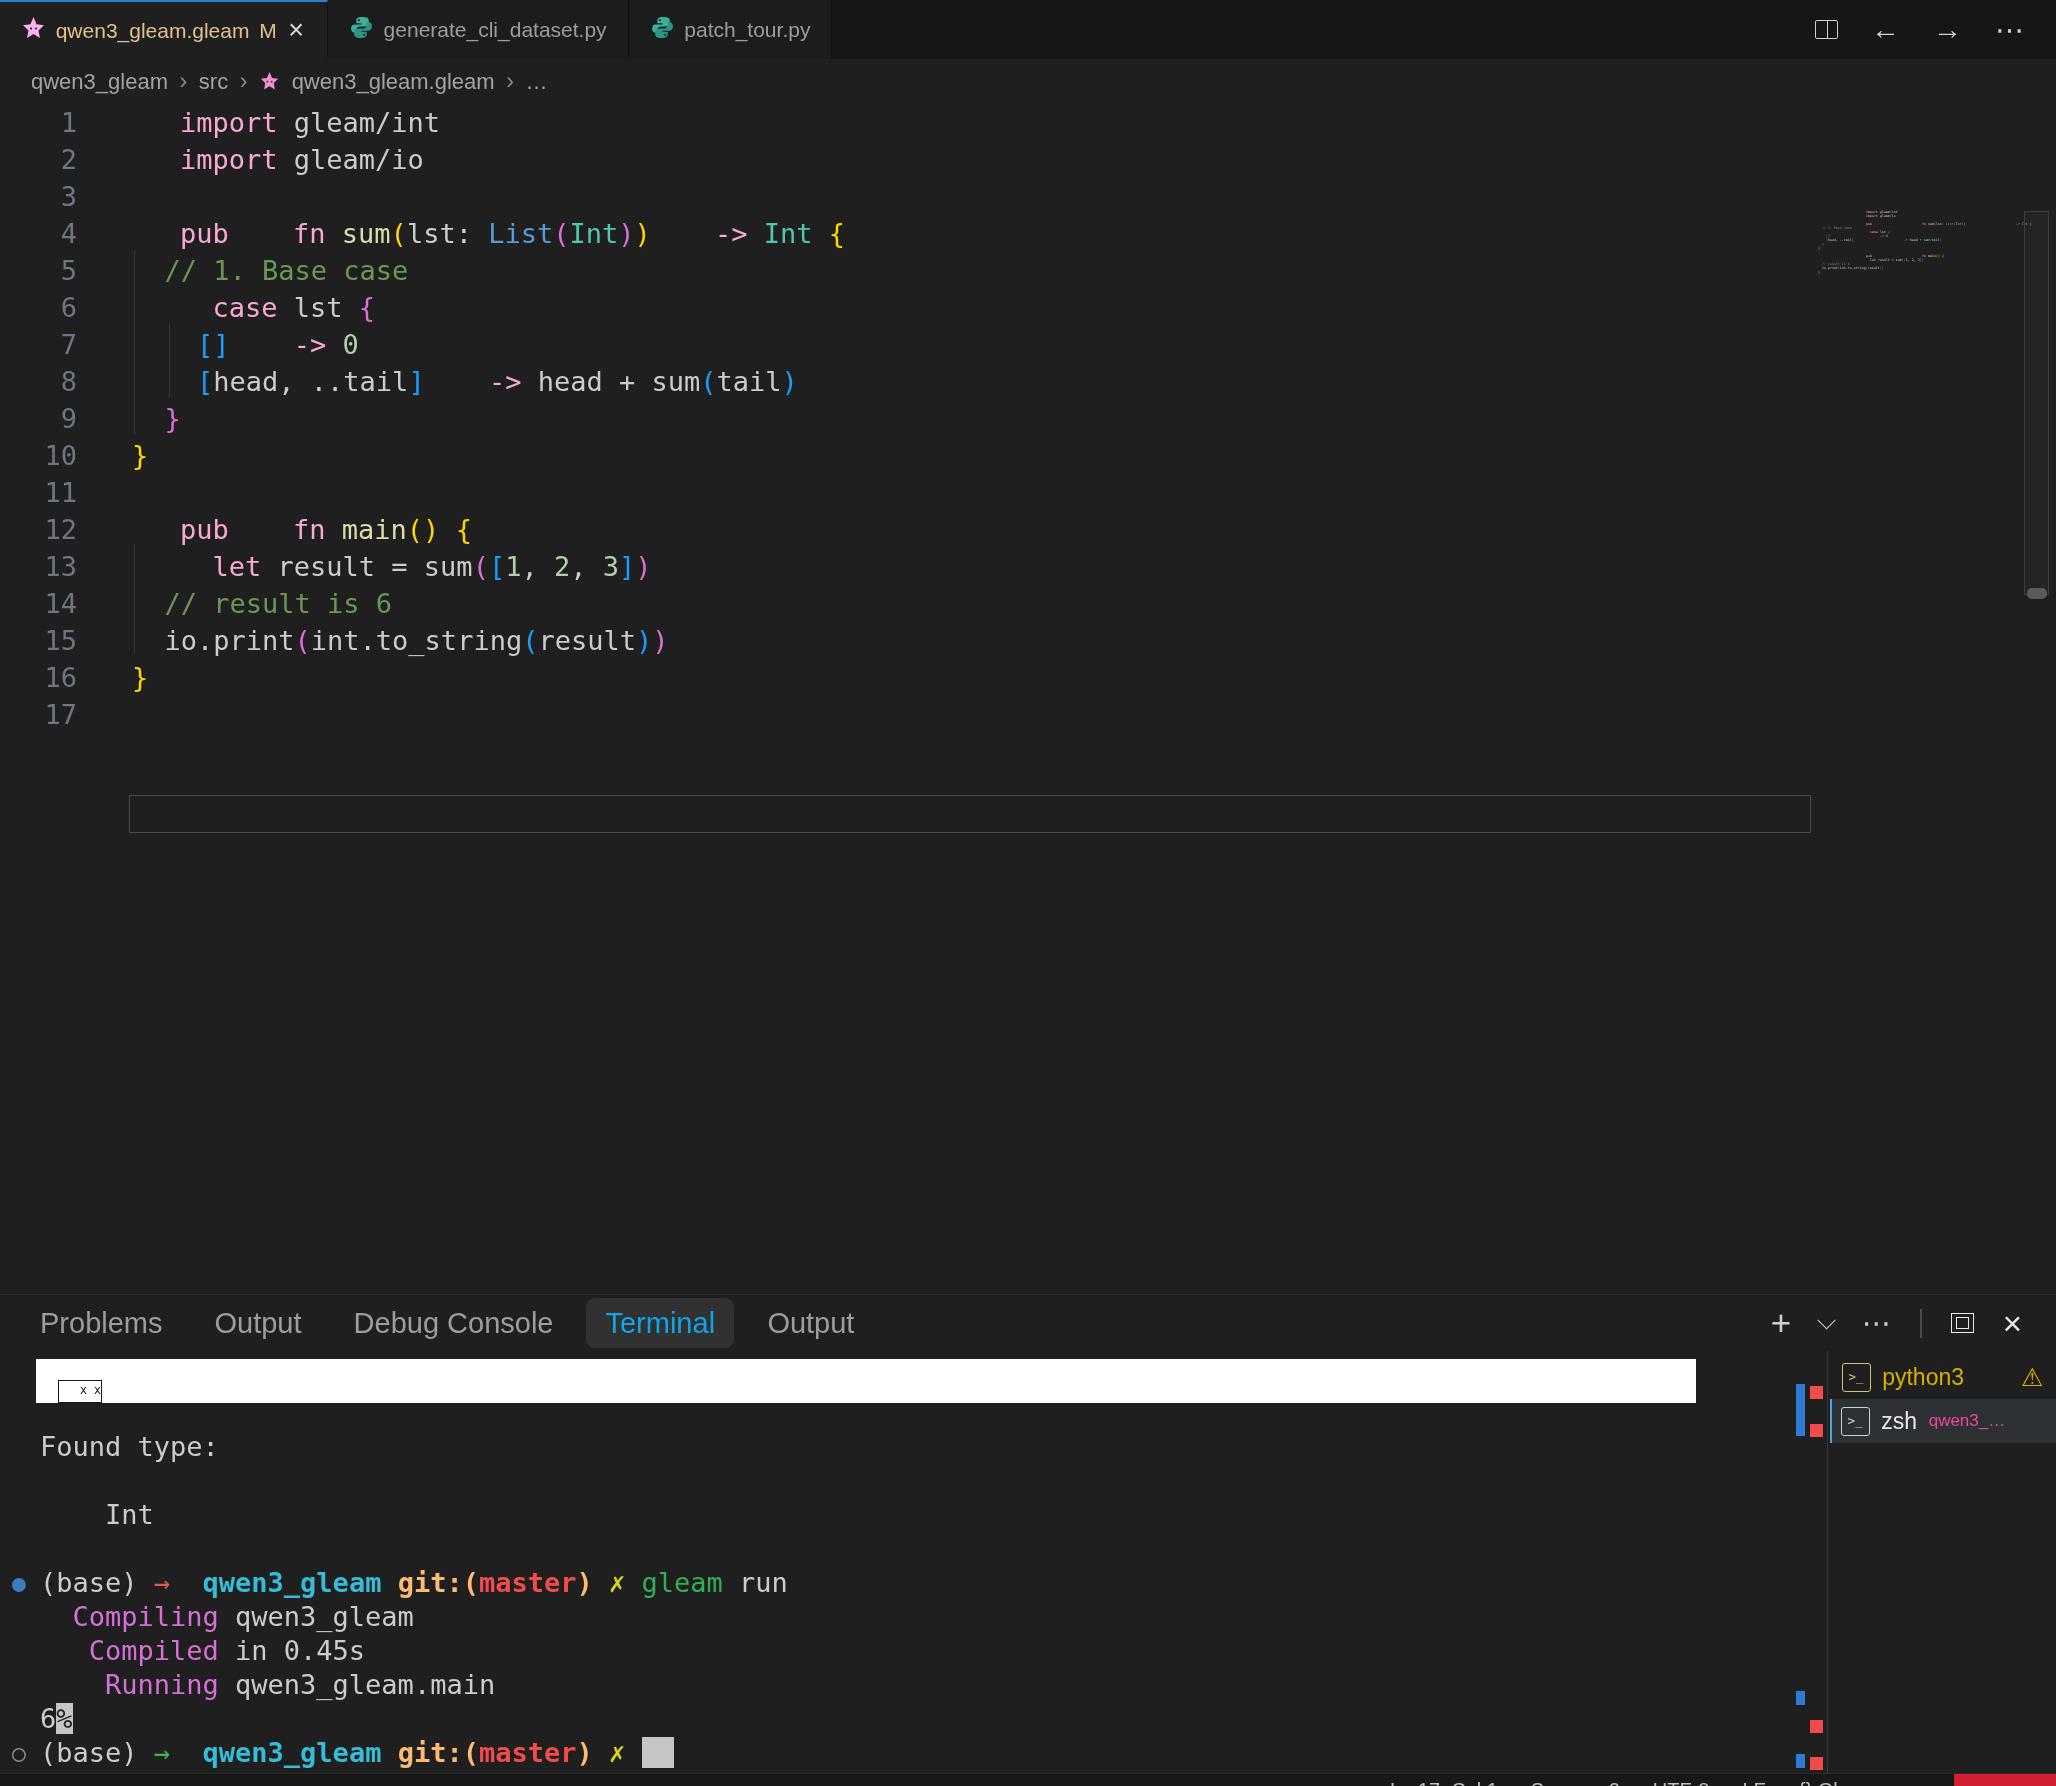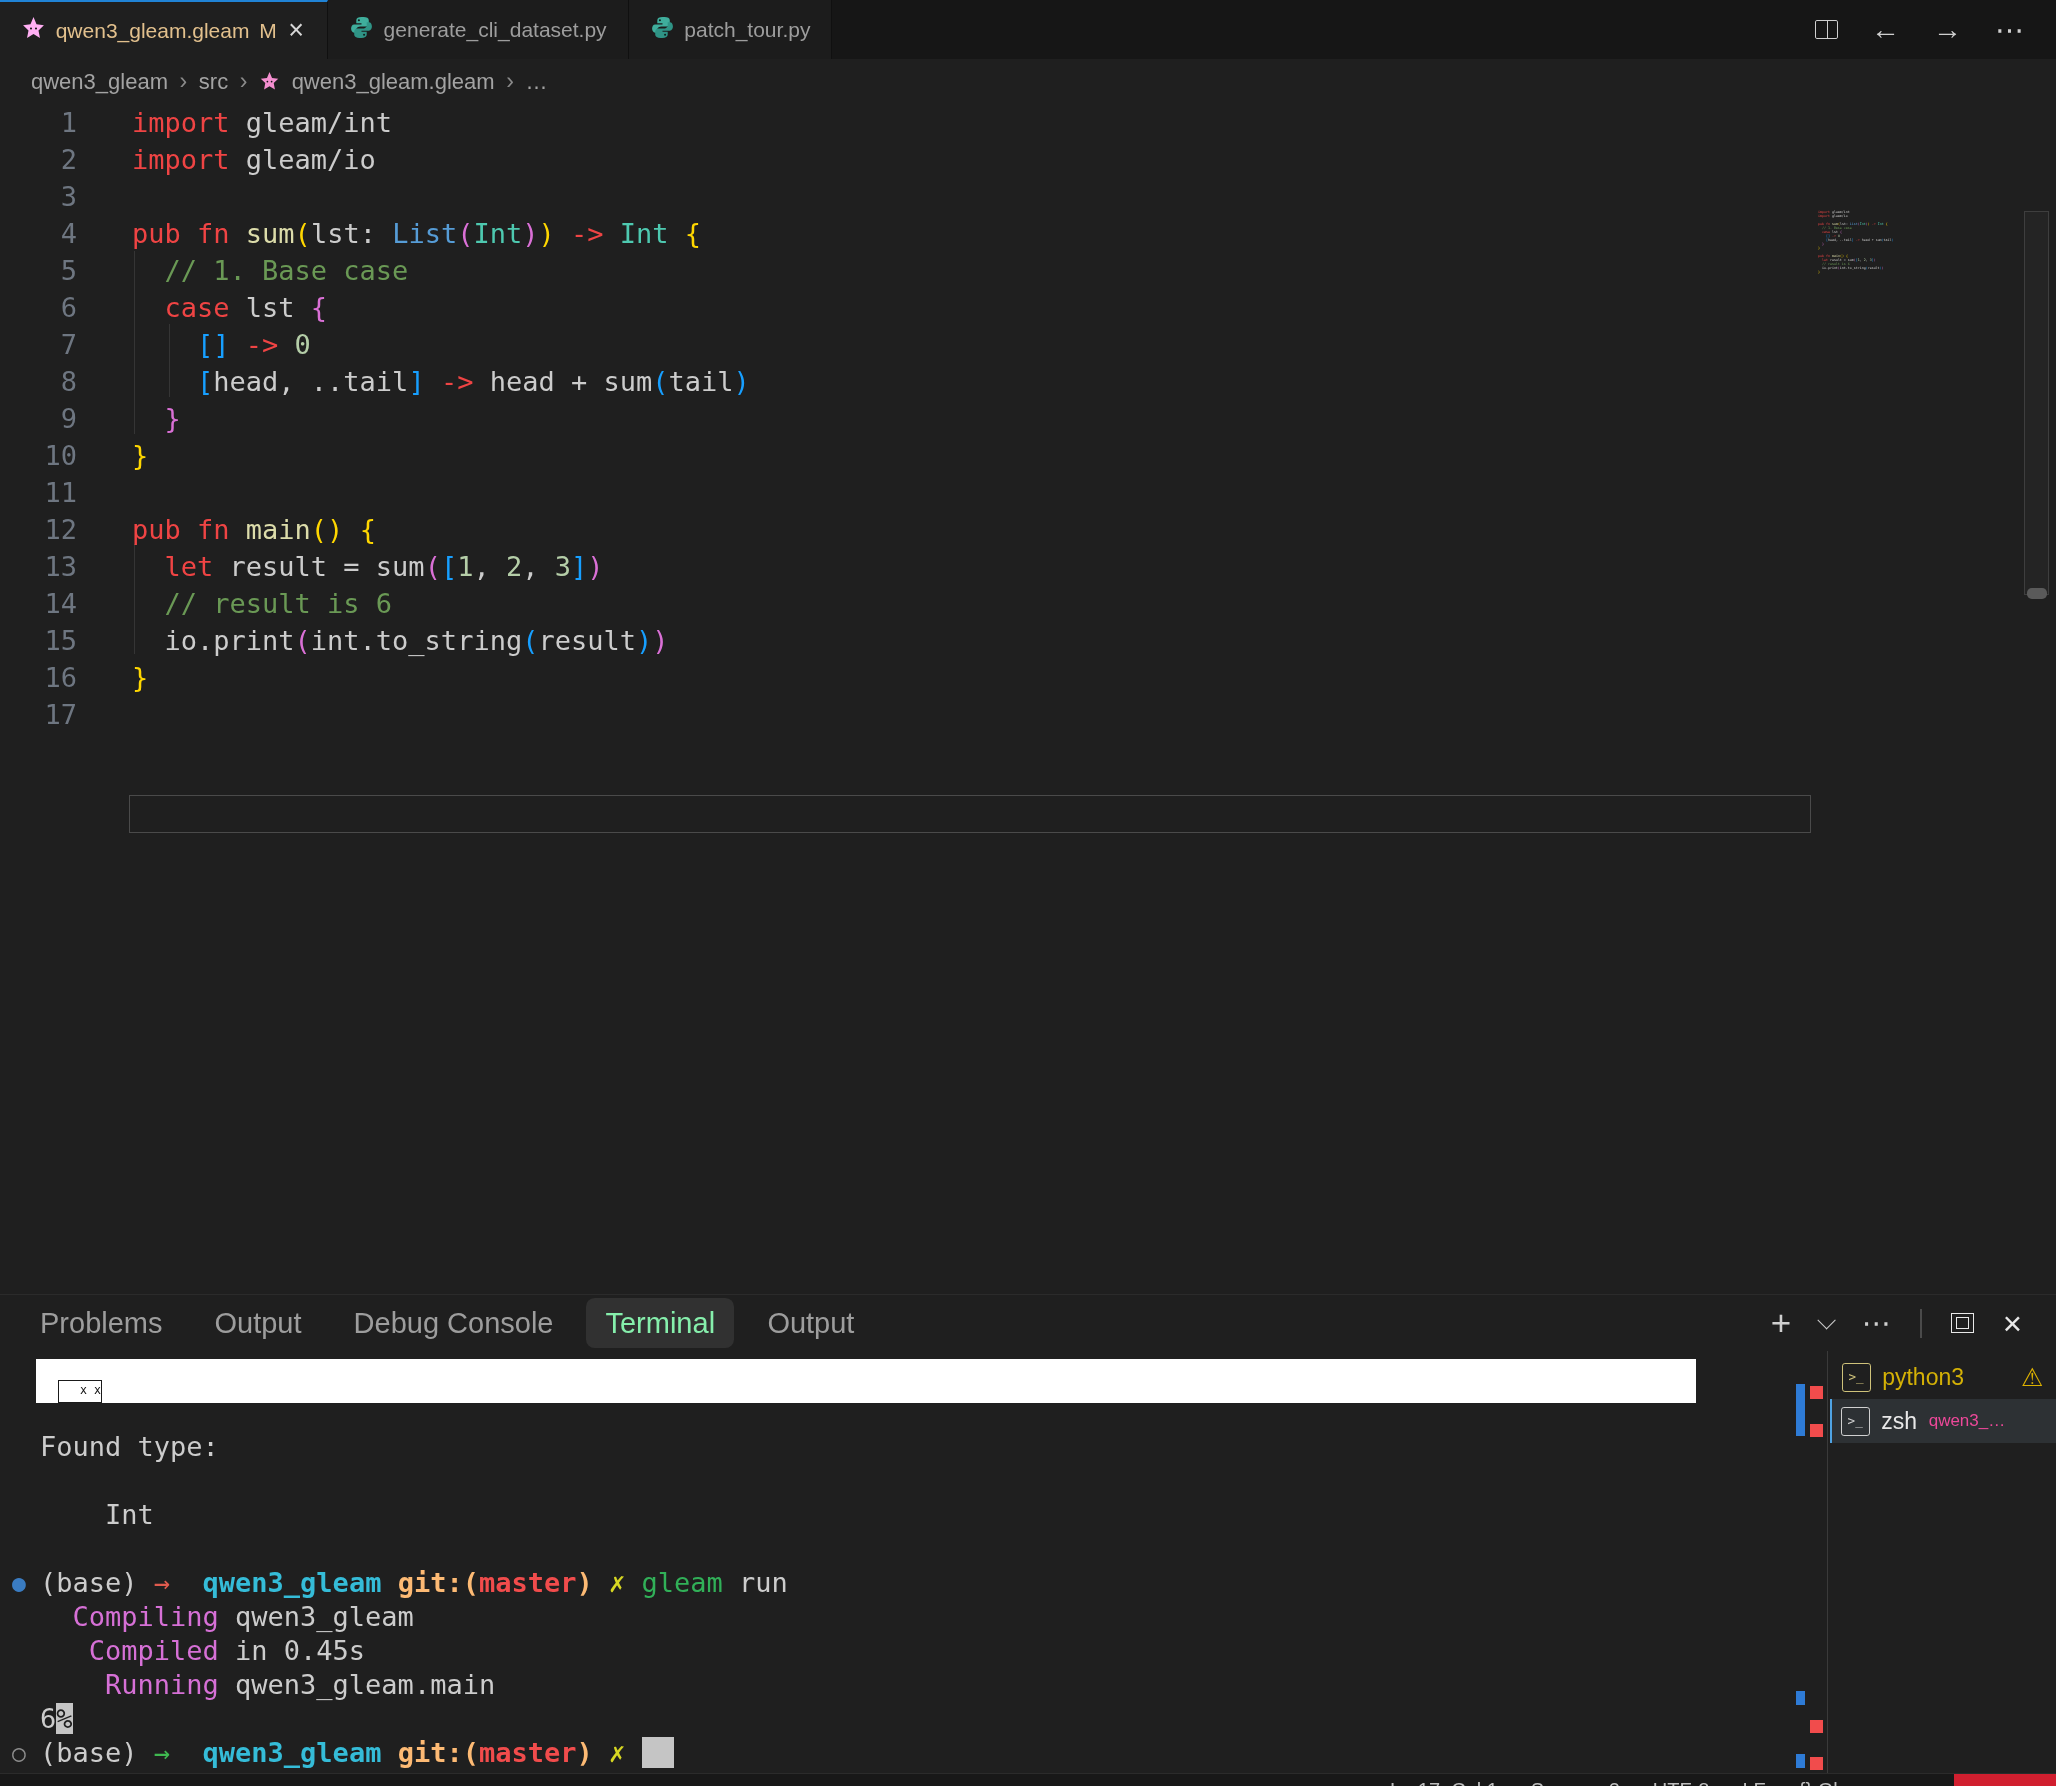--- a/index.html
+++ b/index.html
@@ -23,36 +23,36 @@
   .breadcrumb { position:absolute; top:59px; left:0; width:2057px; height:45px; background:#1f1f1f; display:flex; align-items:center; gap:11.6px; padding-left:31px; font-size:22px; color:#a3a3a3; }
   .crumb { cursor:pointer; }
   .crumb-sep { color:#8a8a8a; font-size:23px; }
 
   
   .editor { position:absolute; top:104px; left:0; width:2057px; height:1190px; background:#1f1f1f; }
   .code-lines { position:absolute; top:0; left:0; font-family:"DejaVu Sans Mono",monospace; font-size:27px; line-height:37px; }
   .cl { display:flex; height:37px; white-space:pre; }
   .ln { flex:none; width:77px; text-align:right; color:#6e7681; }
   .lc { margin-left:55px; white-space:pre; }
-  .s-kw { color:#ef4444; } .s-tx { color:#cccccc; } .s-ty { color:#4ec9b0; }
+  .s-kw { color:#f9a8d4;margin-left:48px; } .s-tx { color:#cccccc; } .s-ty { color:#4ec9b0; }
   .s-tyb { color:#569cd6; } .s-fn { color:#dcdcaa; } .s-cm { color:#6a9955; }
   .s-num { color:#b5cea8; } .s-b1 { color:#ffd700; } .s-b2 { color:#da70d6; } .s-b3 { color:#179fff; }
   .indent-guide { position:absolute; width:1px; background:#353535; }
   .current-line-box { position:absolute; left:129px; width:1682px; height:38px; top:691px; border:1px solid #4a4a4a; }
   .minimap { position:absolute; left:1818px; top:106px; width:205px; font-family:"DejaVu Sans Mono",monospace; font-size:3.3px; line-height:4px; }
   .minimap .cl { height:4px; }
   .minimap .lc { margin-left:0; }
   .mm-slider { position:absolute; left:2024px; top:107px; width:25px; height:384px; border:1px solid #3e3e3e; background:rgba(120,120,120,0.06); }
   .sb-handle { position:absolute; left:2027px; top:484px; width:20px; height:10.6px; background:#5a5a5a; border-radius:4.8px; }
 
   
   .panel { position:absolute; top:1294px; left:0; width:2057px; height:481px; background:#1f1f1f; border-top:1px solid #2b2b2b; }
   .panel-header { position:absolute; top:0; left:0; width:2057px; height:56px; display:flex; align-items:center; padding-left:40px; }
   .ptab { font-size:29px; color:#9d9d9d; margin-right:52px; padding:8.7px 0; cursor:pointer; }
-  .ptab.active { background:#313131; color:#86efac; border-radius:8.7px; padding:8.7px 19.3px; margin-left:-19.3px; margin-right:33px; }
+  .ptab.active { background:#313131; color:#0ea5e9; border-radius:8.7px; padding:8.7px 19.3px; margin-left:-19.3px; margin-right:33px; }
   .panel-actions { margin-left:auto; display:flex; align-items:center; gap:29px; padding-right:35px; }
   .pa-plus { font-size:35px; color:#cfcfcf; font-weight:100; }
   .pa-chevron { width:12.6px; height:12.6px; border-left:1.9px solid #cfcfcf; border-bottom:1.9px solid #cfcfcf; transform:rotate(-45deg); margin-top:-5.8px; }
   .pa-sep { width:1.9px; height:29px; background:#4a4a4a; }
   .pa-max { width:23px; height:19.3px; border:1.9px solid #e8e8e8; position:relative; }
   .pa-max::after { content:""; position:absolute; left:3.9px; top:2.9px; right:3.9px; bottom:2.9px; border:1.9px solid #e8e8e8; }
   .pa-close { font-size:33px; color:#e8e8e8; line-height:1; }
   .pa-more { font-size:29px; color:#cfcfcf; }
 
   

